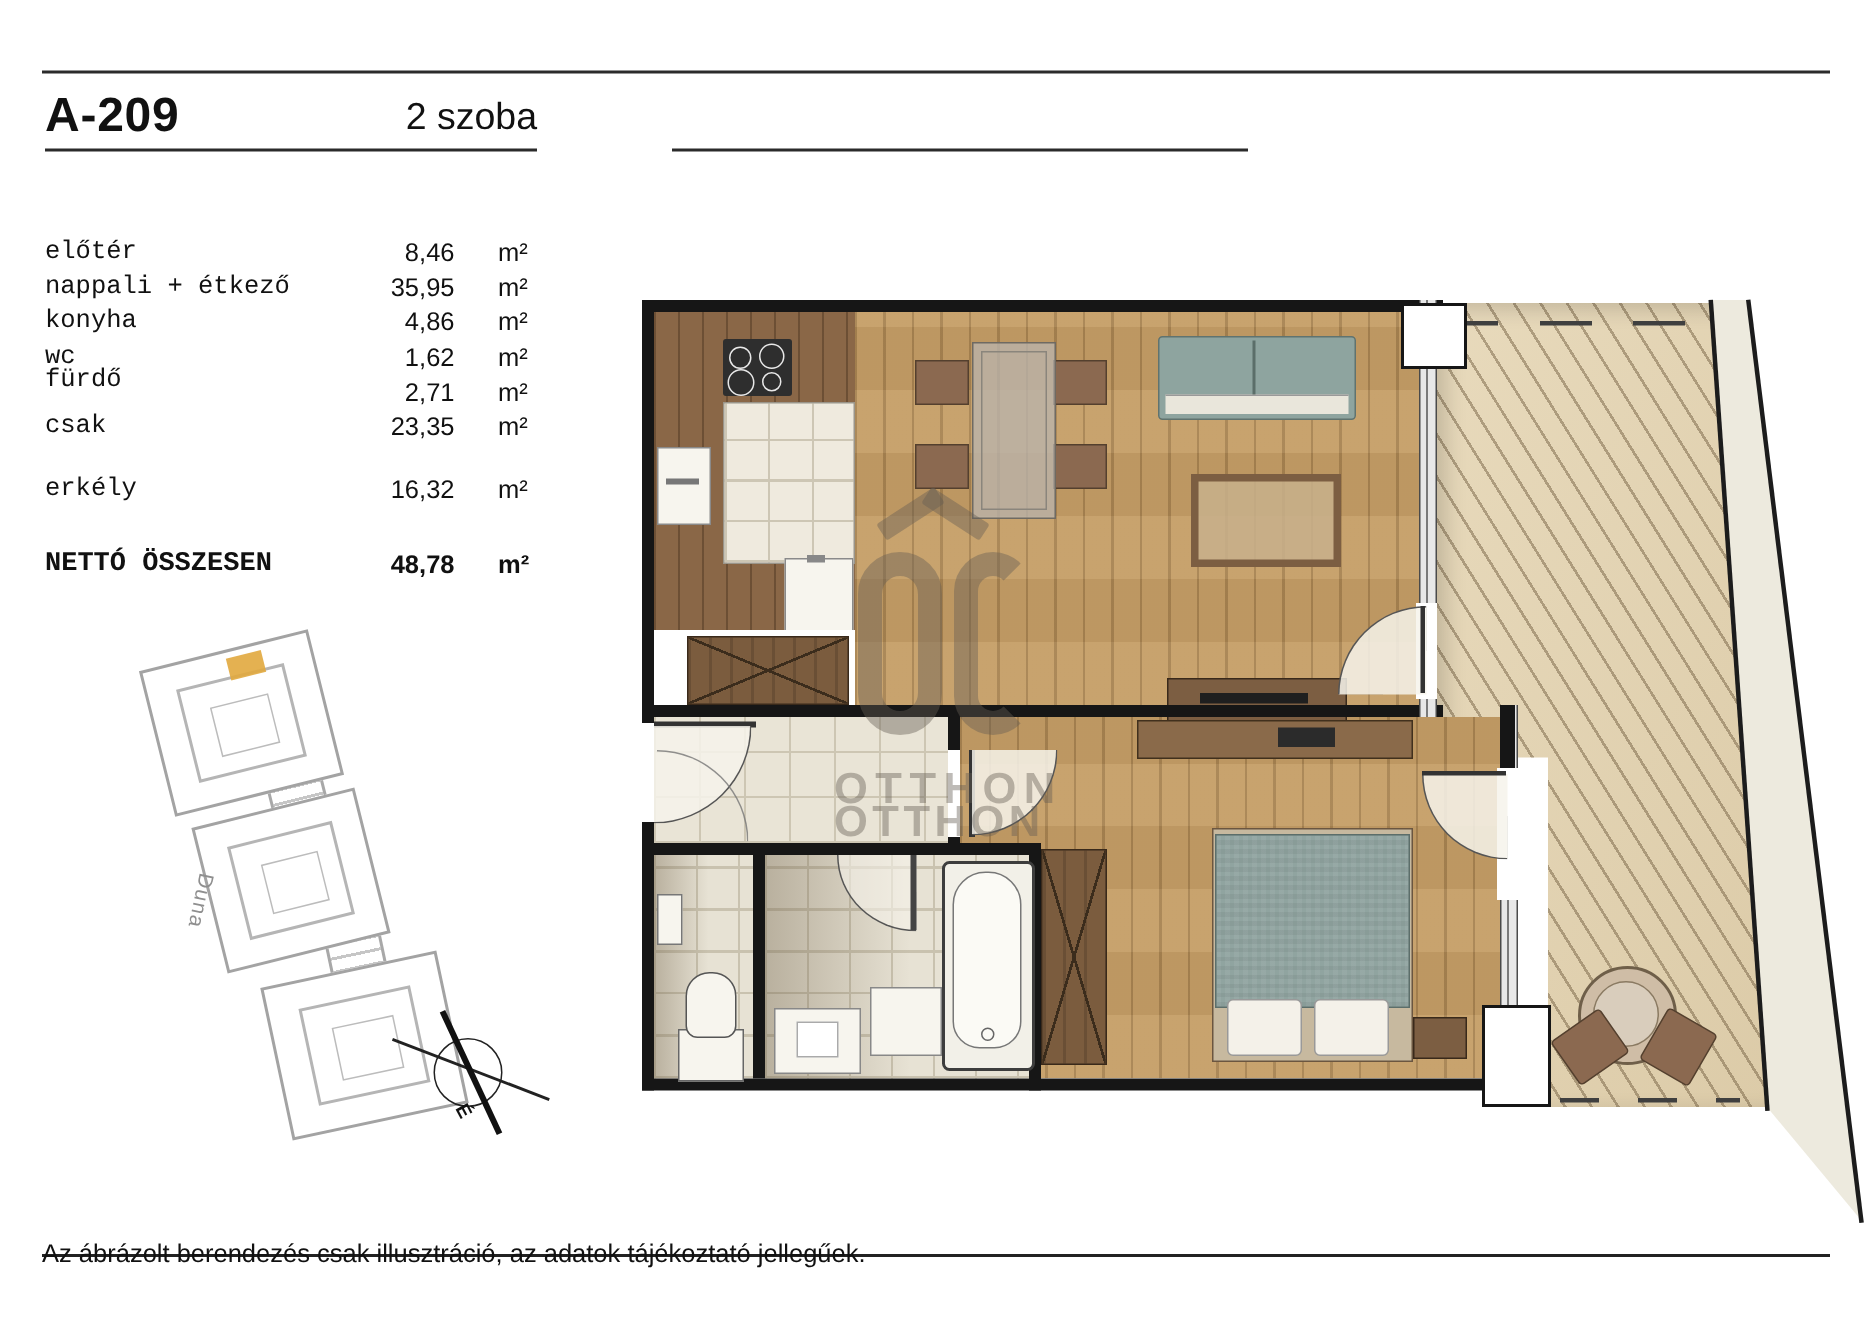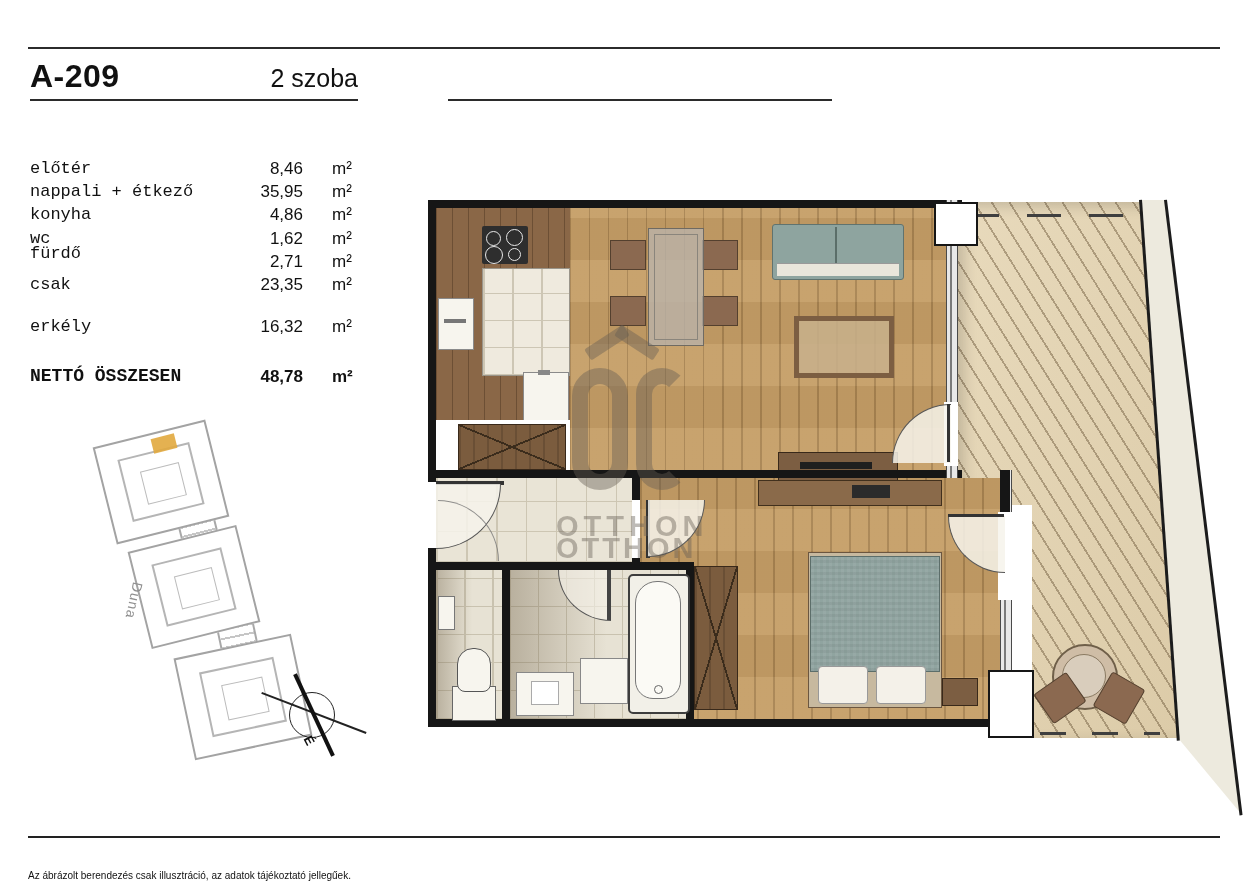--- a/index.html
+++ b/index.html
@@ -264,15 +264,15 @@
       <div class="abs" style="left:584px;top:336px;width:46px;height:13px;background:rgba(100,94,84,.42);transform:rotate(-33deg);border-radius:2px;"></div>
       <div class="abs" style="left:614px;top:336px;width:46px;height:13px;background:rgba(100,94,84,.42);transform:rotate(33deg);border-radius:2px;"></div>
       <div class="abs" style="left:572px;top:368px;width:56px;height:122px;border:16px solid rgba(100,94,84,.42);border-radius:28px;box-sizing:border-box;"></div>
       <div class="abs" style="left:636px;top:368px;width:52px;height:122px;border:16px solid rgba(100,94,84,.42);border-right-color:transparent;border-radius:26px;box-sizing:border-box;"></div>
       <div class="abs wm" style="left:556px;top:490px;font-size:29px;letter-spacing:5px;margin-top:20px;">OTTHON</div>
       <div class="abs wm" style="left:556px;top:532px;font-size:29px;letter-spacing:3px;">OTTHON</div>
     </div>
   </div>
 
   <div class="abs rule" style="left:28px;top:836px;width:1192px;background:#222;"></div>
-  <div class="abs" style="left:28px;top:870px;font-size:10px;">Az ábrázolt berendezés csak illusztráció, az adatok tájékoztató jellegűek.</div>
+  <div class="abs" style="left:28px;top:826px;font-size:17px;">Az ábrázolt berendezés csak illusztráció, az adatok tájékoztató jellegűek.</div>
 
 </div>
 
 </body></html>

